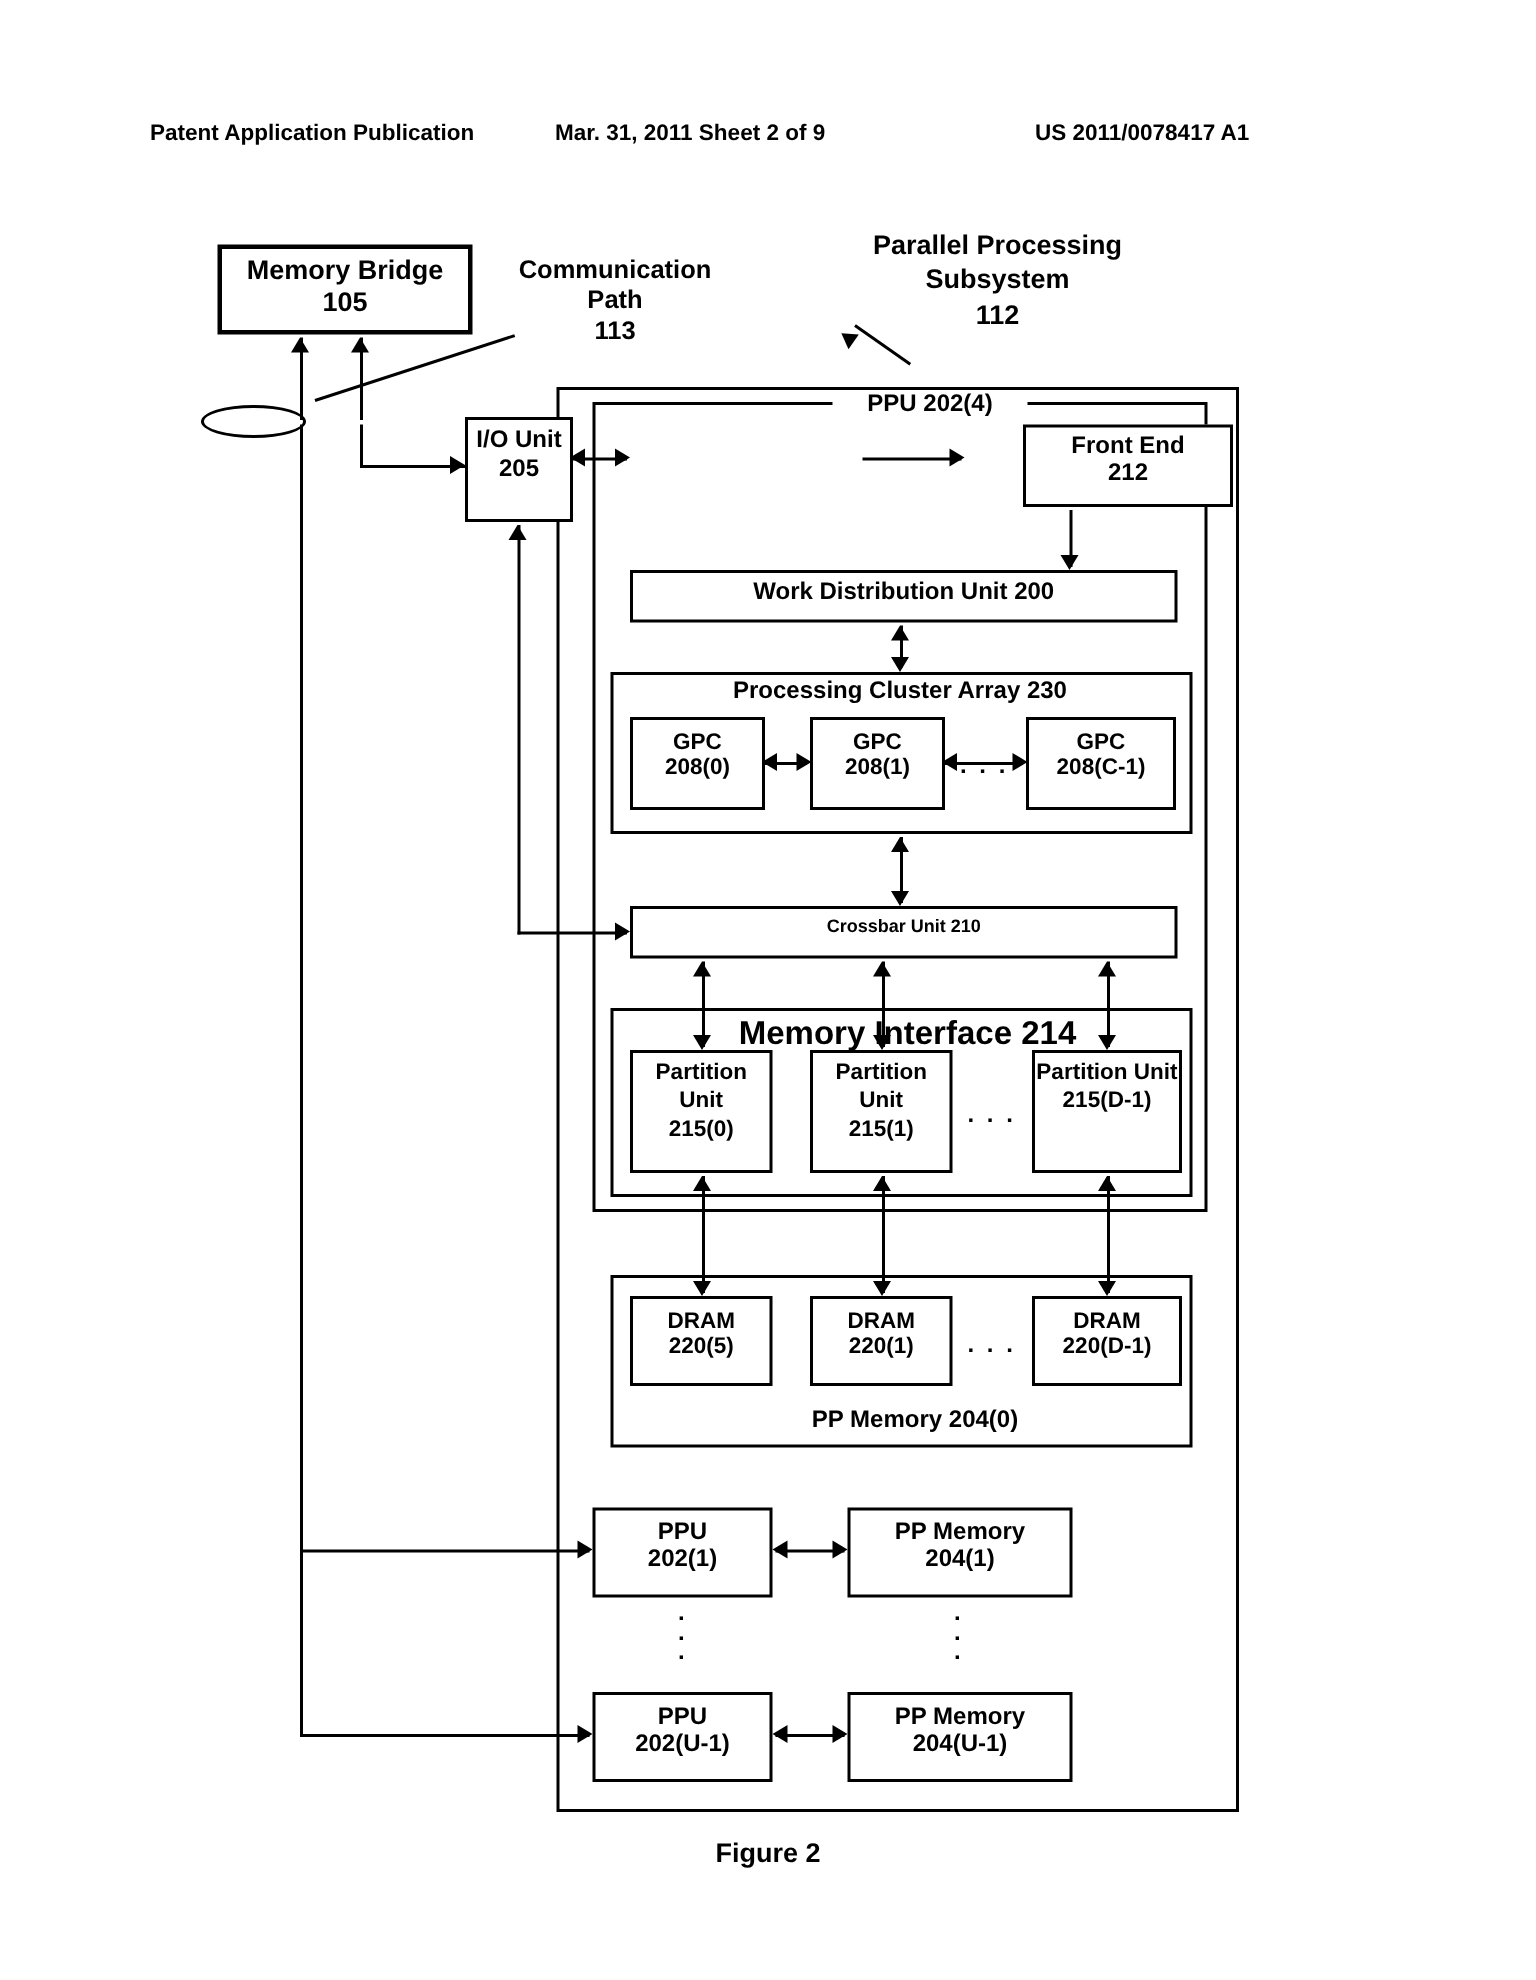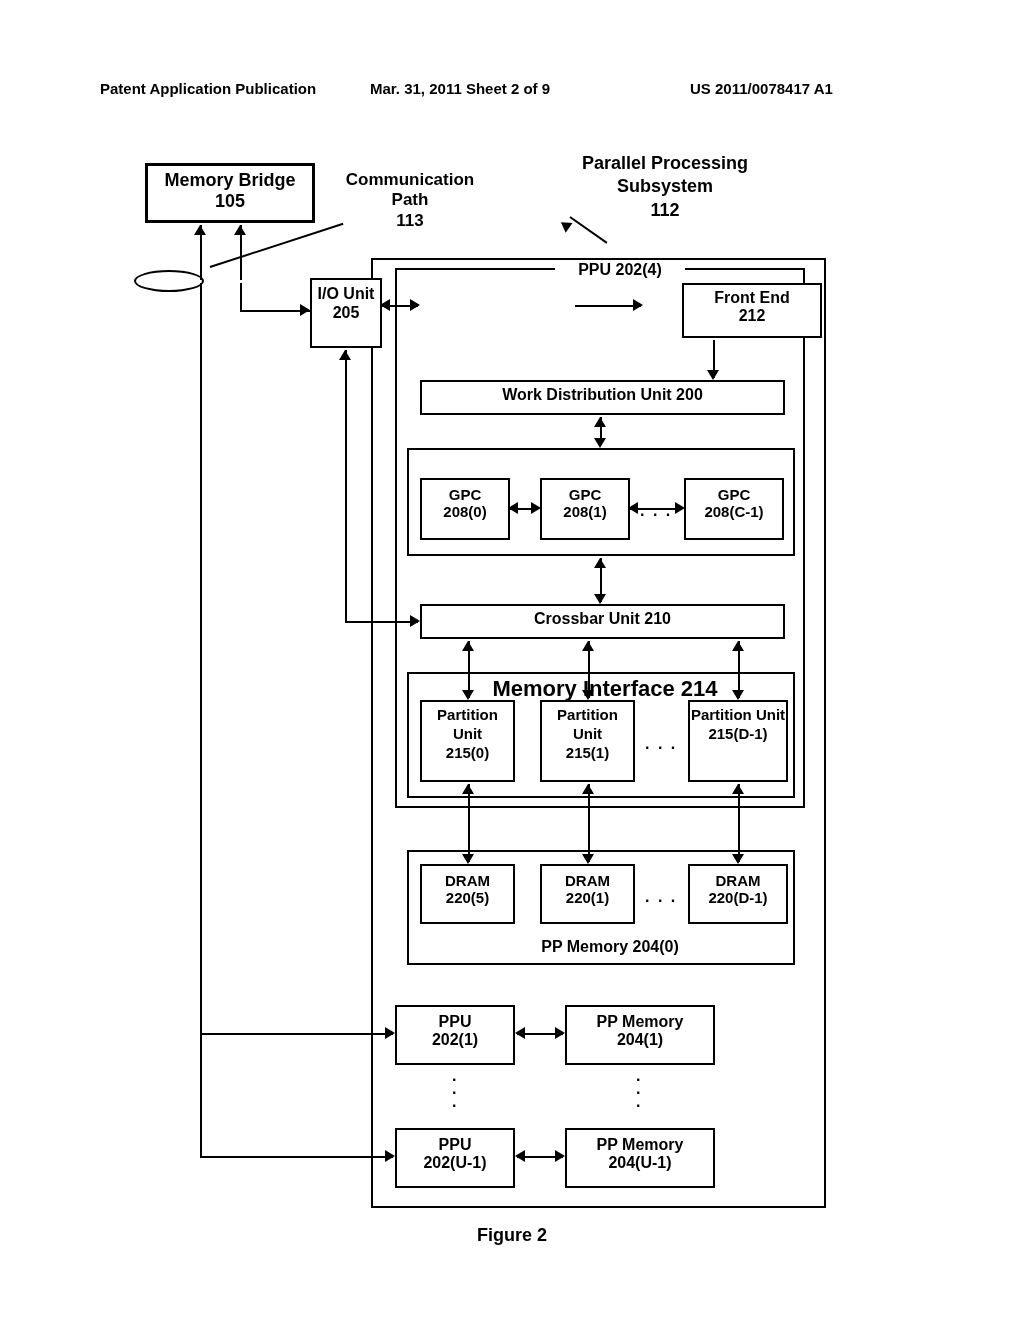--- a/index.html
+++ b/index.html
@@ -138,36 +138,40 @@
     <div>Front End</div>
     <div class="uline">212</div>
   </div>
 
   <div class="abs boxed" style="left:420px; top:380px; width:365px; height:35px; font-size:16px; padding-top:4px;">
     <span>Work Distribution Unit</span>
     <span> </span><span class="uline">200</span>
   </div>
 
   <div class="abs boxed" style="left:407px; top:448px; width:388px; height:108px;"></div>
+  <div class="abs label" style="left:430px; top:452px; width:340px; font-size:16px;">
+    <span>Processing Cluster Array</span>
+    <span> </span><span class="uline">230</span>
+  </div>
 
   <div class="abs boxed" style="left:420px; top:478px; width:90px; height:62px; font-size:15px; padding-top:6px;">
     <div>GPC</div>
     <div class="uline">208(0)</div>
   </div>
   <div class="abs boxed" style="left:540px; top:478px; width:90px; height:62px; font-size:15px; padding-top:6px;">
     <div>GPC</div>
     <div class="uline">208(1)</div>
   </div>
   <div class="dots" style="left:640px; top:502px; font-size:16px;">. . .</div>
   <div class="abs boxed" style="left:684px; top:478px; width:100px; height:62px; font-size:15px; padding-top:6px;">
     <div>GPC</div>
     <div class="uline">208(C-1)</div>
   </div>
 
-  <div class="abs boxed" style="left:420px; top:604px; width:365px; height:35px; font-size:16px; padding-top:4px;">
+  <div class="abs boxed" style="left:420px; top:604px; width:365px; height:35px; font-size:12px; padding-top:4px;">
     <span>Crossbar Unit</span>
     <span> </span><span class="uline">210</span>
   </div>
 
   <div class="abs boxed" style="left:407px; top:672px; width:388px; height:126px;"></div>
   <div class="abs label" style="left:460px; top:676px; width:290px; font-size:22px;">
     <span>Memory Interface</span>
     <span> </span><span class="uline">214</span>
   </div>
 

